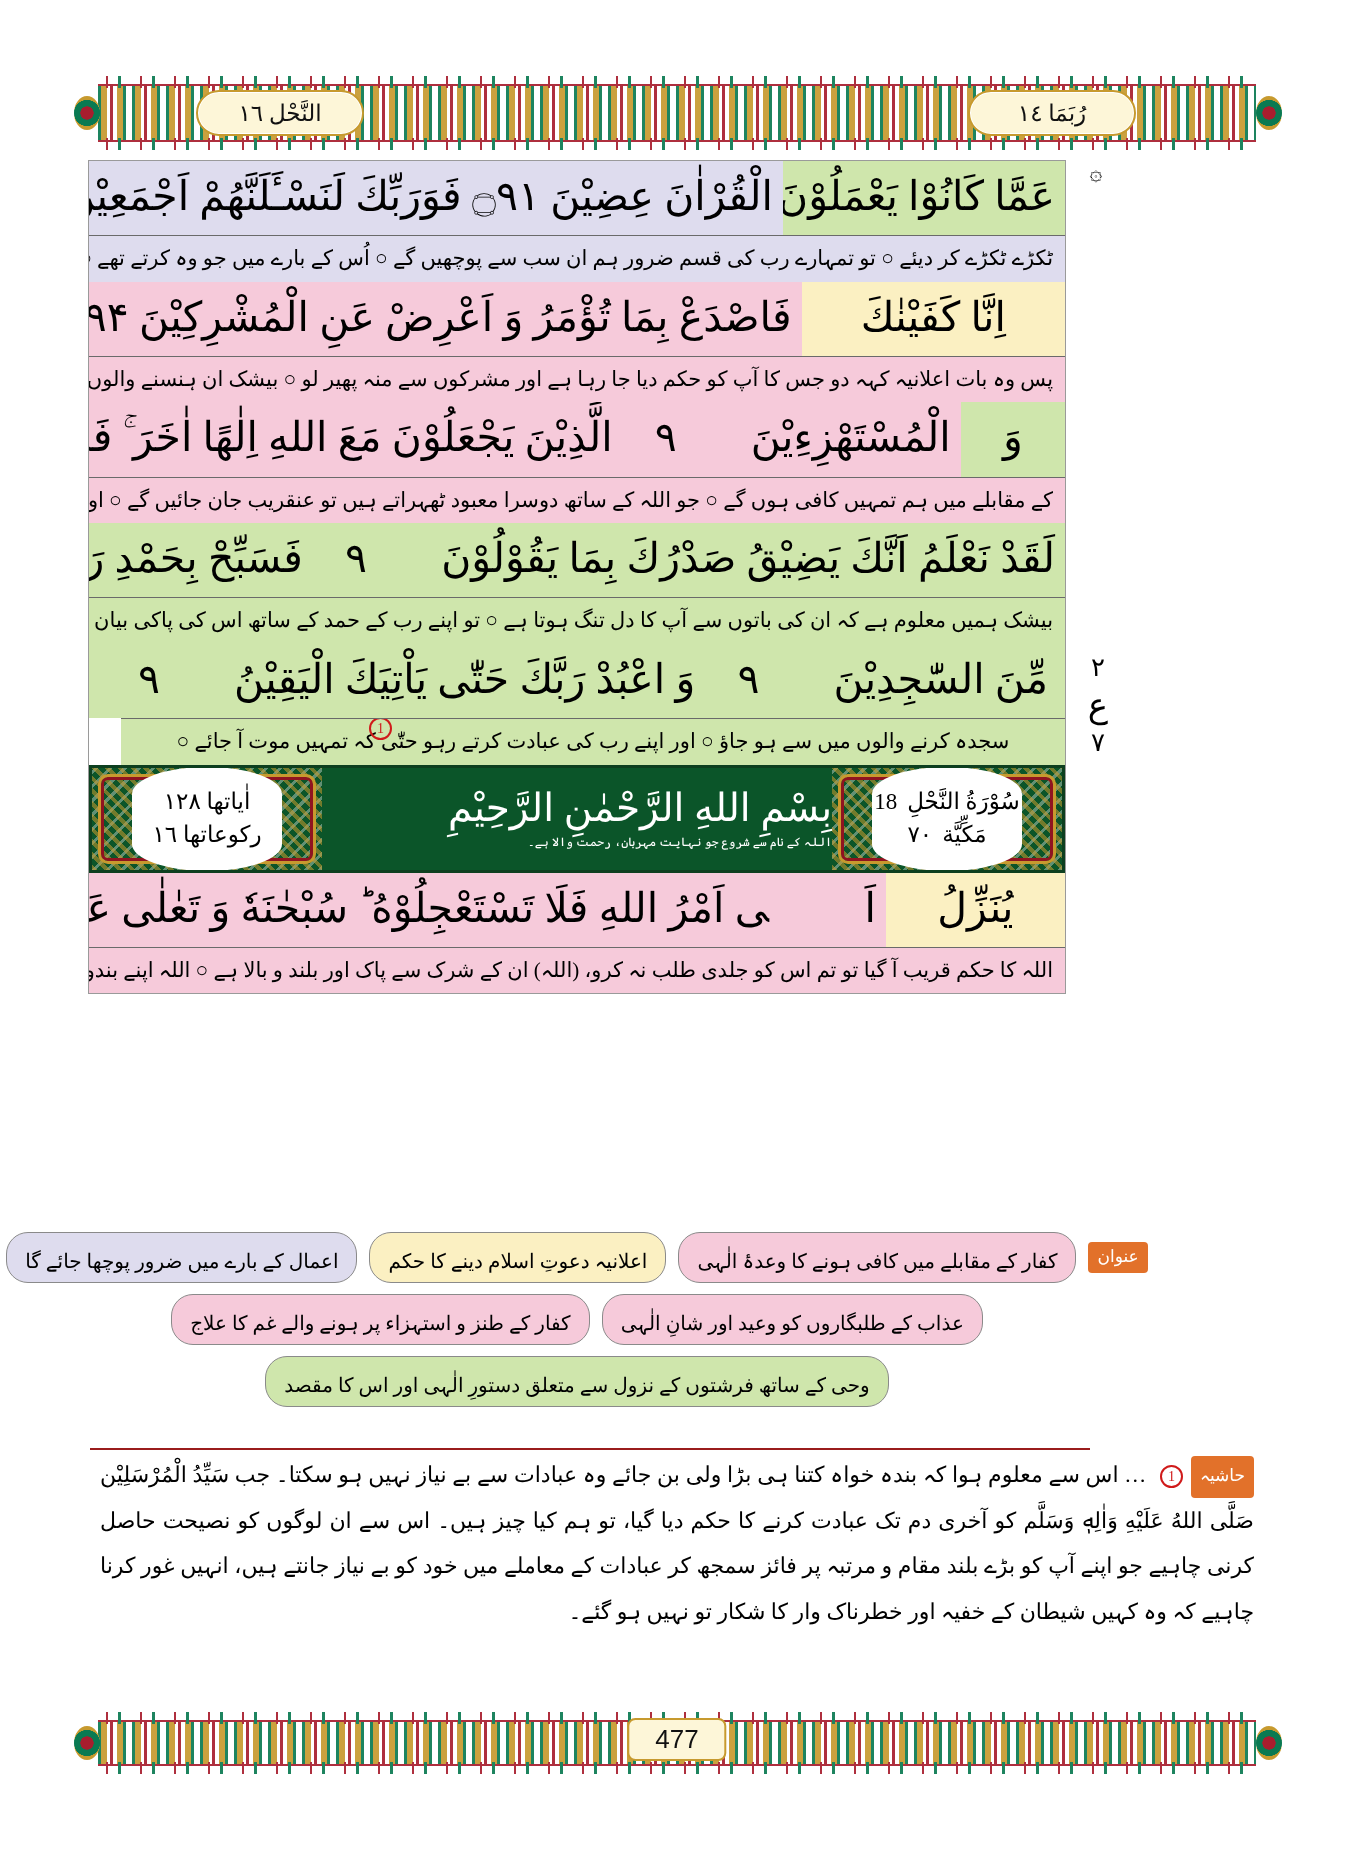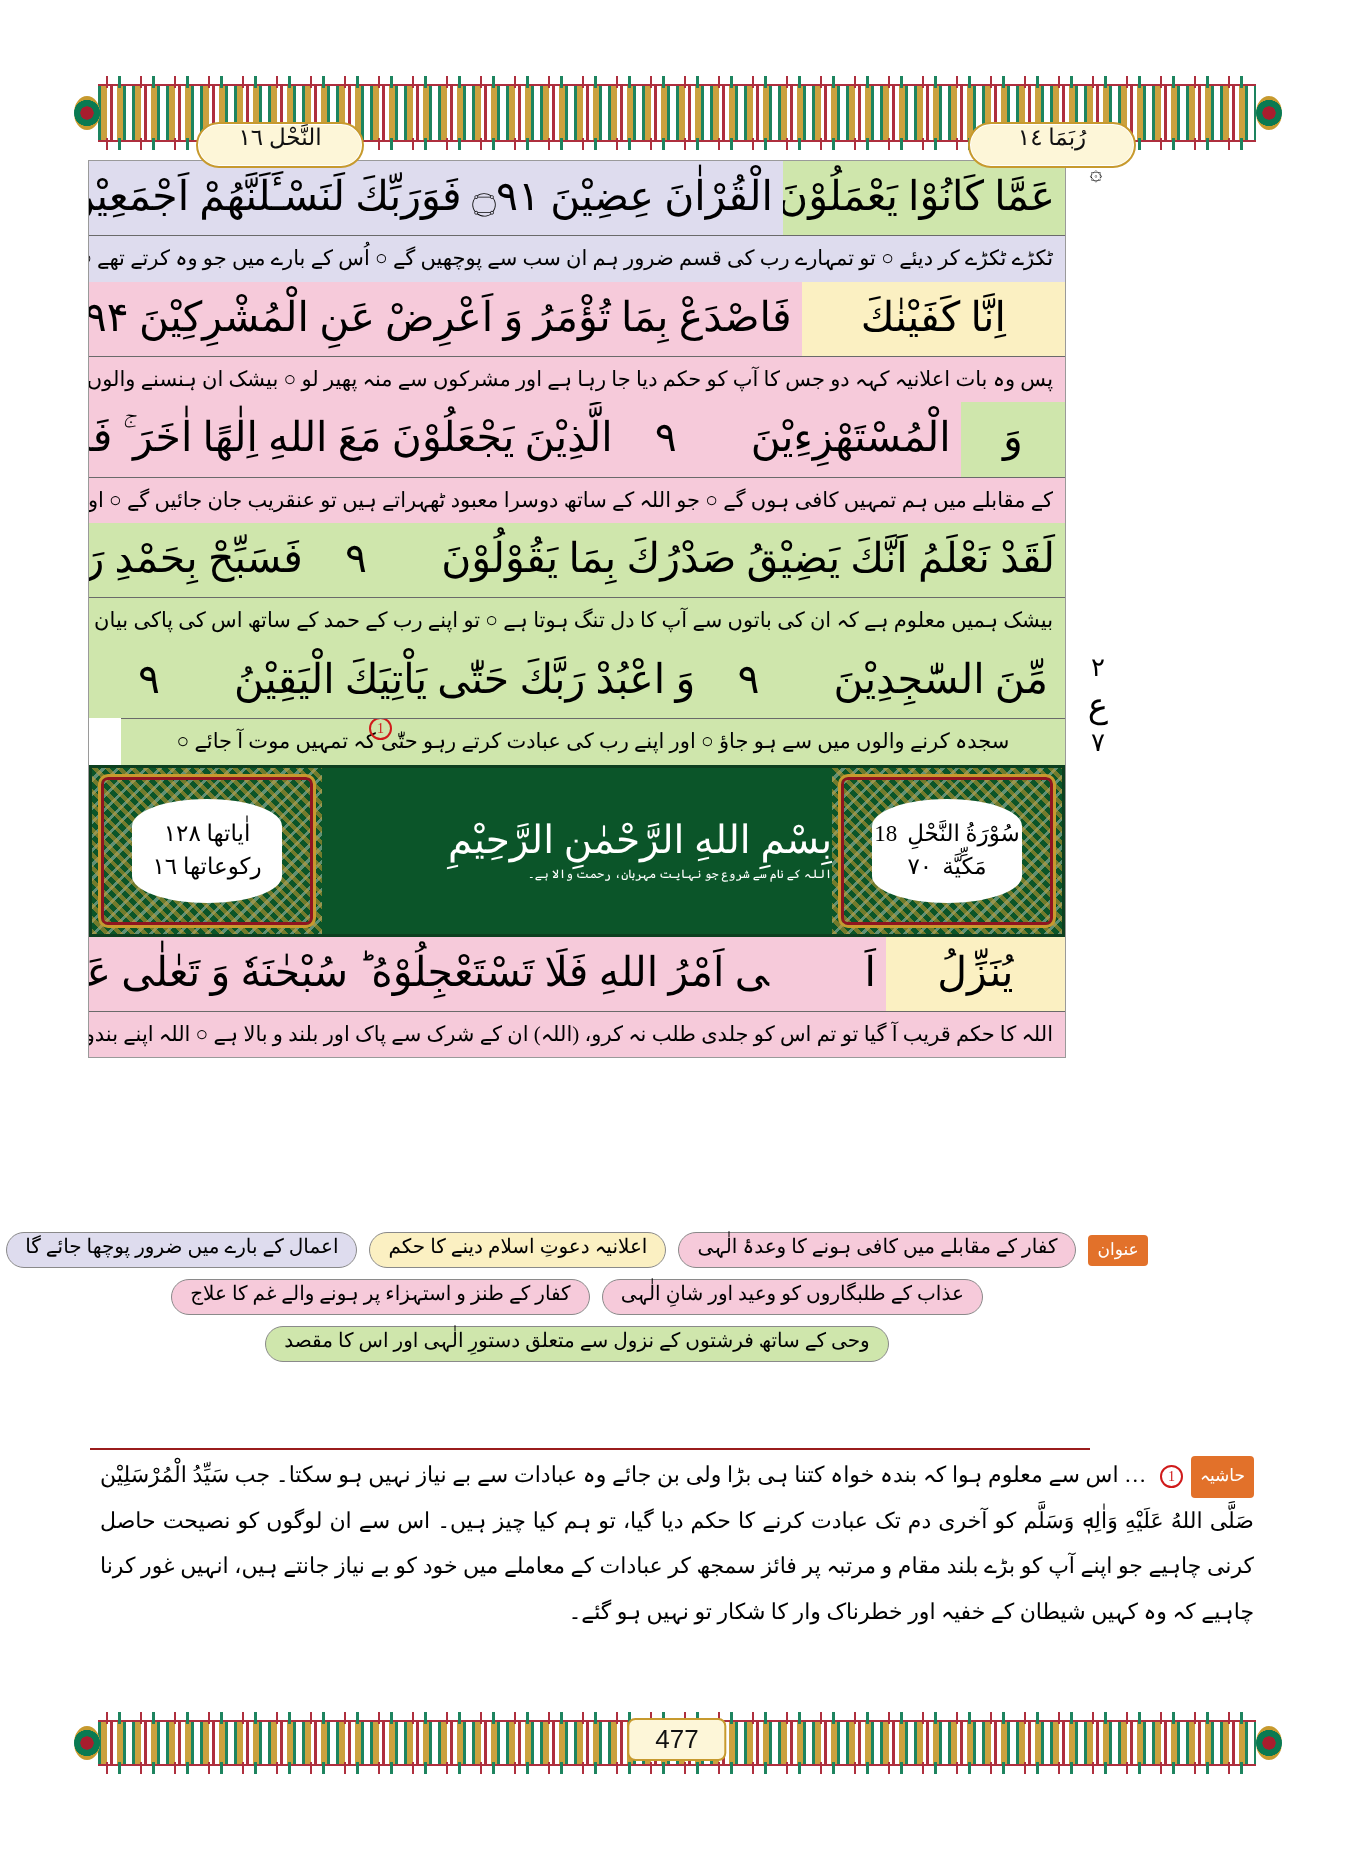--- a/index.html
+++ b/index.html
@@ -40,26 +40,25 @@
         transparent 23px, transparent 34px);
   }
   .ornband::before { top: -10px; }
   .ornband::after  { bottom: -10px; transform: scaleY(-1); }
 
   .cartouche {
     position: absolute;
     background: #fdf6d8;
     border: 2px solid #c79a2e;
     border-radius: 26px;
-    display: flex; justify-content: center;
+    display: flex; align-items: center; justify-content: center;
     font-family: "Liberation Serif", serif;
     font-size: 23px; color: #111; direction: rtl;
     z-index: 4; height: 46px; padding: 0 14px;
     box-shadow: 0 0 0 1px #fff inset;
-    margin-top: 32px;
   }
   .endcap {
     position: absolute; width: 26px; height: 34px; z-index: 5;
     background: radial-gradient(circle at 50% 50%, #a81e2e 0 30%, #0a7a52 32% 60%, #c79a2e 62% 100%);
     border-radius: 50%;
   }
 
   
   .body-frame {
     position: absolute; left: 88px; top: 160px; width: 978px;
@@ -86,21 +85,21 @@
   .bg-cream { background: #fbf0c2; }
 
   
   .seg { overflow: hidden; }
 
   
   .surah-block {
     position: relative;
     background: #0b5529;
     border: 3px solid #0d3f1f;
-    height: 172px;
+    height: 108px;
     display: flex; align-items: stretch;
     overflow: hidden;
   }
   .surah-side {
     width: 230px; position: relative;
     background:
       repeating-linear-gradient(45deg, rgba(199,154,46,.55) 0 4px, transparent 4px 9px),
       repeating-linear-gradient(-45deg, rgba(255,255,255,.35) 0 3px, transparent 3px 10px),
       linear-gradient(#0b5529, #0b5529);
     display: flex; align-items: center; justify-content: center;
@@ -135,21 +134,21 @@
 
   
   .pills-area { position: absolute; left: 88px; top: 1016px; width: 978px; }
   .pill-row {
     display: flex; justify-content: center; align-items: center;
     gap: 12px; margin-bottom: 11px; direction: rtl;
   }
   .pill {
     border: 1.5px solid #8a8a8a;
     border-radius: 22px;
-    padding: 1px 18px 9px;
+    padding: 16px 18px 9px;
     font-size: 20px; direction: rtl; color: #000;
     font-family: "Liberation Serif", serif;
     white-space: nowrap;
   }
   .pill.pink { background: #f6cada; }
   .pill.cream{ background: #fbf0c2; }
   .pill.lav  { background: #dedcee; }
   .pill.green{ background: #cfe6ac; }
   .tag-label {
     background: #e2712a; color: #fff;

